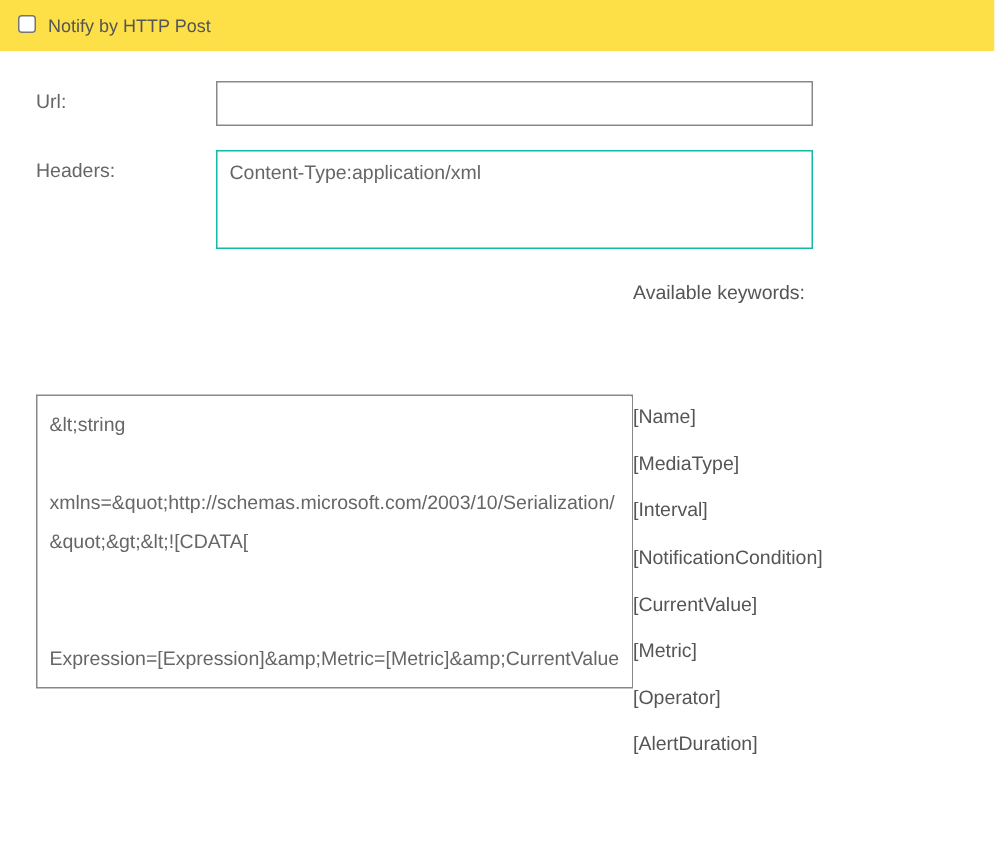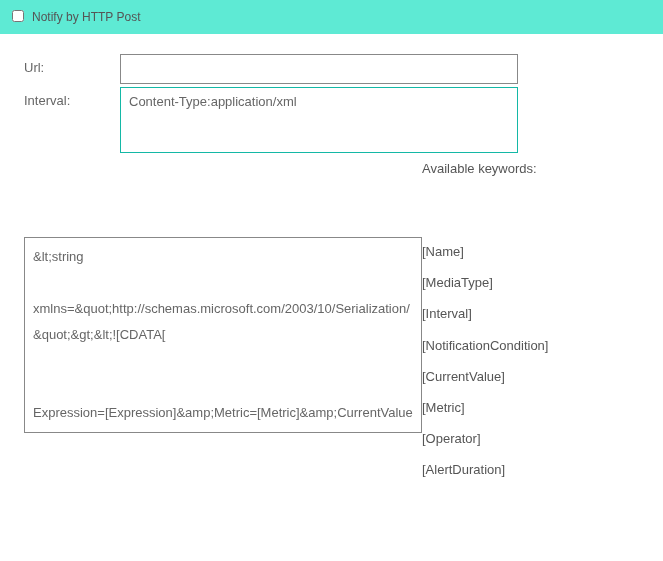--- a/index.html
+++ b/index.html
@@ -4,40 +4,41 @@
   <style>
     * { box-sizing: border-box; margin: 0; padding: 0; }
     body {
       font-family: "Segoe UI", Tahoma, Geneva, sans-serif;
       font-size: 13px;
       color: #5a5a5a;
       background: #ffffff;
       width: 663px;
     }
     .section-header {
-      background: #5eead4;
+      background: #fde047;
       padding: 10px 12px;
       display: flex;
       gap: 8px;
     }
     .section-header input[type="checkbox"] {
       width: 12px;
       height: 12px;
     }
     .section-header label {
       font-size: 12px;
       color: #555;
     }
     .content {
       padding: 20px 24px;
     }
     .row {
       display: flex;
       align-items: flex-start;
-      margin-bottom: 3px;
+      margin-bottom: 16px;
+      gap: 24px;
     }
     .label-col {
       width: 96px;
       padding-top: 6px;
       color: #666;
       font-size: 13px;
     }
     .field-col {
       flex: 1;
       max-width: 398px;
@@ -109,21 +110,21 @@
 <div class="content">
 
   <div class="row">
     <div class="label-col">Url:</div>
     <div class="field-col">
       <input type="text" class="text-input" value="" style="">
     </div>
   </div>
 
   <div class="row">
-    <div class="label-col">Interval:</div>
+    <div class="label-col">Headers:</div>
     <div class="field-col">
       <textarea class="textarea-headers" style="">Content-Type:application/xml</textarea>
     </div>
   </div>
 
   <div class="body-row">
     <div class="body-field-wrap">
       <textarea class="textarea-body" style="">&amp;lt;string
 
 xmlns=&amp;quot;http://schemas.microsoft.com/2003/10/Serialization/&amp;quot;&amp;gt;&amp;lt;![CDATA[

